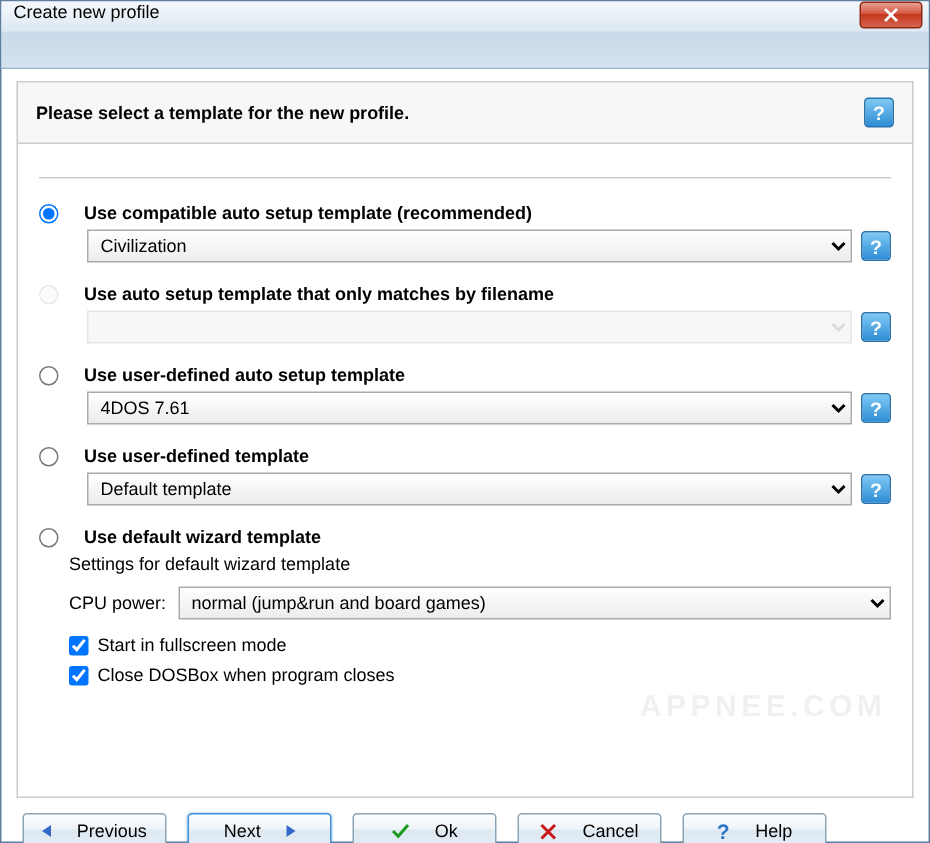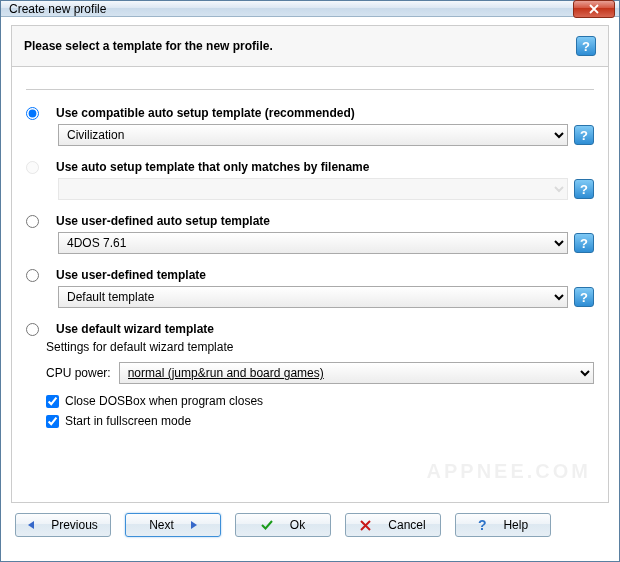--- a/index.html
+++ b/index.html
@@ -1,20 +1,20 @@
 <!DOCTYPE html>
 <html><head>
 <meta charset="utf-8">
 <style>
 * { box-sizing: border-box; margin: 0; padding: 0; }
 body { font-family: "Segoe UI", Tahoma, sans-serif; font-size: 12px; background: #f0f0f0; width: 620px; height: 562px; overflow: hidden; }
 
 .window { width: 620px; height: 562px; background: #fff; border: 1px solid #5a7fa0; position: relative; }
 
-.titlebar { height: 16px; background: linear-gradient(to bottom, #f4f8fc 0%, #dde8f3 45%, #c9daea 46%, #d5e3f0 100%); display: flex; align-items: center; padding: 0 4px 0 8px; border-bottom: 1px solid #9db5c9; }
+.titlebar { height: 45px; background: linear-gradient(to bottom, #f4f8fc 0%, #dde8f3 45%, #c9daea 46%, #d5e3f0 100%); display: flex; align-items: flex-start; padding: 0 4px 0 8px; border-bottom: 1px solid #9db5c9; }
 .titlebar-text { flex: 1; color: #000; font-size: 12px; }
 .close-btn { width: 42px; height: 18px; background: linear-gradient(to bottom, #e89f94 0%, #d4553f 45%, #c2341a 46%, #d76450 100%); border: 1px solid #8b2a16; border-radius: 3px; display: flex; align-items: center; justify-content: center; color: #fff; font-weight: bold; cursor: pointer; }
 .close-btn svg { width: 10px; height: 10px; }
 
 .content { padding: 8px 10px; height: calc(100% - 28px); display: flex; flex-direction: column; }
 
 .header-panel { border: 1px solid #ccc; background: #f7f7f7; padding: 10px 12px; display: flex; align-items: center; gap: 8px; }
 .header-text { flex: 1; font-weight: bold; font-size: 12px; }
 
 .help-icon { width: 20px; height: 20px; background: linear-gradient(to bottom, #7fc9f5, #2e8dd4); border: 1px solid #2873ab; border-radius: 3px; display: inline-flex; align-items: center; justify-content: center; color: #fff; font-weight: bold; font-size: 13px; cursor: pointer; flex-shrink: 0; }
@@ -30,21 +30,21 @@
 .option-row.disabled input[type=radio] { opacity: 0.5; }
 
 .select-row { display: flex; align-items: center; gap: 6px; margin: 4px 0 14px 32px; }
 .select-row select { flex: 1; height: 22px; border: 1px solid #aaa; background: linear-gradient(to bottom, #fff, #ececec); font-family: inherit; font-size: 12px; padding: 0 4px; }
 .select-row select:disabled { background: #f5f5f5; color: #ccc; border-color: #ddd; }
 
 .sub-section { margin-left: 20px; margin-top: 4px; }
 .sub-title { font-size: 12px; margin-bottom: 8px; }
 .field-row { display: flex; align-items: center; gap: 8px; margin-bottom: 10px; }
 .field-row label { font-size: 12px; min-width: 64px; }
-.field-row select { flex: 1; height: 22px; border: 1px solid #aaa; background: linear-gradient(to bottom, #fff, #ececec); font-family: inherit; font-size: 12px; padding: 0 4px; text-decoration: underline; }
+.field-row select { flex: 1; height: 22px; border: 1px solid #aaa; background: linear-gradient(to bottom, #fff, #ececec); font-family: inherit; font-size: 12px; padding: 0 4px; }
 
 .check-row { display: flex; align-items: center; gap: 6px; margin-bottom: 6px; }
 .check-row input { margin: 0; }
 .check-row label { font-size: 12px; cursor: pointer; }
 
 .button-bar { display: flex; gap: 14px; padding: 10px 4px 4px 4px; justify-content: flex-start; }
 .btn { min-width: 96px; height: 24px; border: 1px solid #8aa5b8; border-radius: 3px; background: linear-gradient(to bottom, #fcfdfe 0%, #eef3f8 45%, #dde8f1 46%, #e6eef5 100%); display: inline-flex; align-items: center; justify-content: center; gap: 17px; font-family: inherit; font-size: 12px; cursor: pointer; padding: 0 10px; }
 .btn.primary { border-color: #3d8fd8; box-shadow: 0 0 2px rgba(61,143,216,0.6); }
 .btn .icon { display: inline-flex; }
 
@@ -117,26 +117,26 @@
         <input type="radio" name="tpl" id="r5" style="">
         <label for="r5">Use default wizard template</label>
       </div>
       <div class="sub-section">
         <div class="sub-title">Settings for default wizard template</div>
         <div class="field-row">
           <label>CPU power:</label>
           <select id="sel5"><option>normal (jump&amp;run and board games)</option></select>
         </div>
         <div class="check-row">
+          <input type="checkbox" id="c1" checked="" style="">
+          <label for="c1">Start in fullscreen mode</label>
+        </div>
+        <div class="check-row">
           <input type="checkbox" id="c2" checked="" style="">
           <label for="c2">Close DOSBox when program closes</label>
-        </div>
-        <div class="check-row">
-          <input type="checkbox" id="c1" checked="" style="">
-          <label for="c1">Start in fullscreen mode</label>
         </div>
       </div>
 
     </div>
 
     <div class="button-bar">
       <button class="btn">
         <span class="icon tri-left"></span>
         <span>Previous</span>
       </button>

